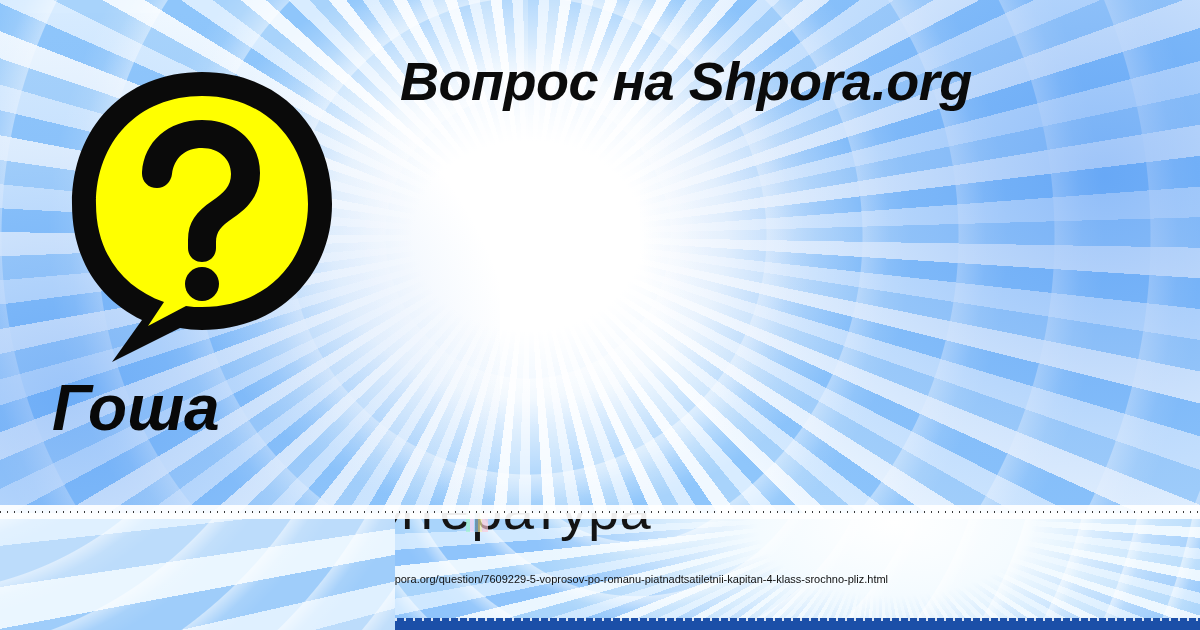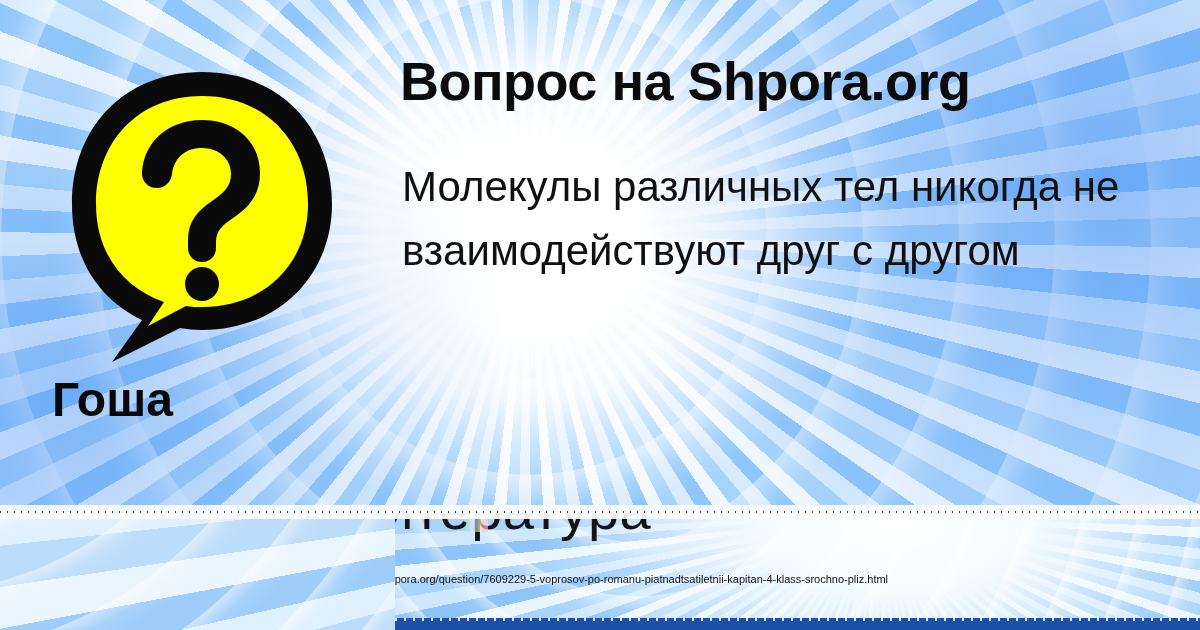--- a/index.html
+++ b/index.html
@@ -68,20 +68,21 @@
 
   
   .main-layer{
     position:absolute; left:0; top:0; width:1200px; height:513px;
     overflow:hidden;
     background:
       radial-gradient(ellipse 520px 430px at 44% 46%, #ffffff 0%, #ffffff 22%, rgba(255,255,255,.85) 38%, rgba(255,255,255,0) 66%),
       repeating-conic-gradient(from 0deg at 44% 46%,
         #8fc6fb 0deg 2.6deg, #d8ecff 2.6deg 5.2deg, #a8d3fb 5.2deg 7.8deg, #f0f8ff 7.8deg 10.4deg),
       linear-gradient(120deg,#6aaef6 0%,#a5d0fa 30%,#e8f4ff 62%,#f7fcff 100%);
+    font-style: italic;
   }
   .main-layer .ring{
     position:absolute; left:44%; top:46%; transform:translate(-50%,-50%);
     width:2400px; height:2400px; border-radius:50%;
     background:
       repeating-radial-gradient(circle,
         rgba(255,255,255,0) 0px, rgba(255,255,255,0) 46px,
         rgba(255,255,255,.45) 47px, rgba(255,255,255,.10) 74px, rgba(255,255,255,0) 96px);
     pointer-events:none;
   }
@@ -111,21 +112,21 @@
     position:absolute; left:400px; top:50px;
     font-size:54px; font-weight:700; color:#0b0b0b;
     letter-spacing:-.5px; white-space:nowrap;
   }
   .question{
     position:absolute; left:402px; top:155px; width:760px;
     font-size:42px; font-weight:400; color:#101010; line-height:1.52;
   }
   .author{
     position:absolute; left:52px; top:375px; width:320px;
-    font-size:48px; font-weight:700; color:#080808; line-height:1.06;
+    font-size:64px; font-weight:700; color:#080808; line-height:1.06;
   }
   .author .ln{ display:block; }
 </style>
 </head>
 <body>
 
 <div class="stage">
 
   <div class="lower-layer">
     <div class="arcs"></div>
@@ -157,21 +158,20 @@
                  C 167 86, 179 97, 179 112 C 179 124, 172 131, 160 139
                  C 144 150, 136 160, 136 178 L 136 186
                  C 136 194, 142 200, 150 200 C 158 200, 164 194, 164 186
                  L 164 180 C 164 170, 169 164, 181 156
                  C 199 144, 208 131, 208 111 C 208 80, 184 58, 150 58 Z" fill="#0a0a0a"></path>
         <circle cx="150" cy="222" r="17" fill="#0a0a0a"></circle>
       </svg>
     </div>
 
     <div class="title">Вопрос на Shpora.org</div>
-    <div class="question">Молекулы различных тел никогда не взаимодействуют друг с другом</div>
 
     <div class="author">
       <span class="ln">Гоша</span>
     </div>
   </div>
 
   <div class="dashed-sep"></div>
 
 </div>
 

